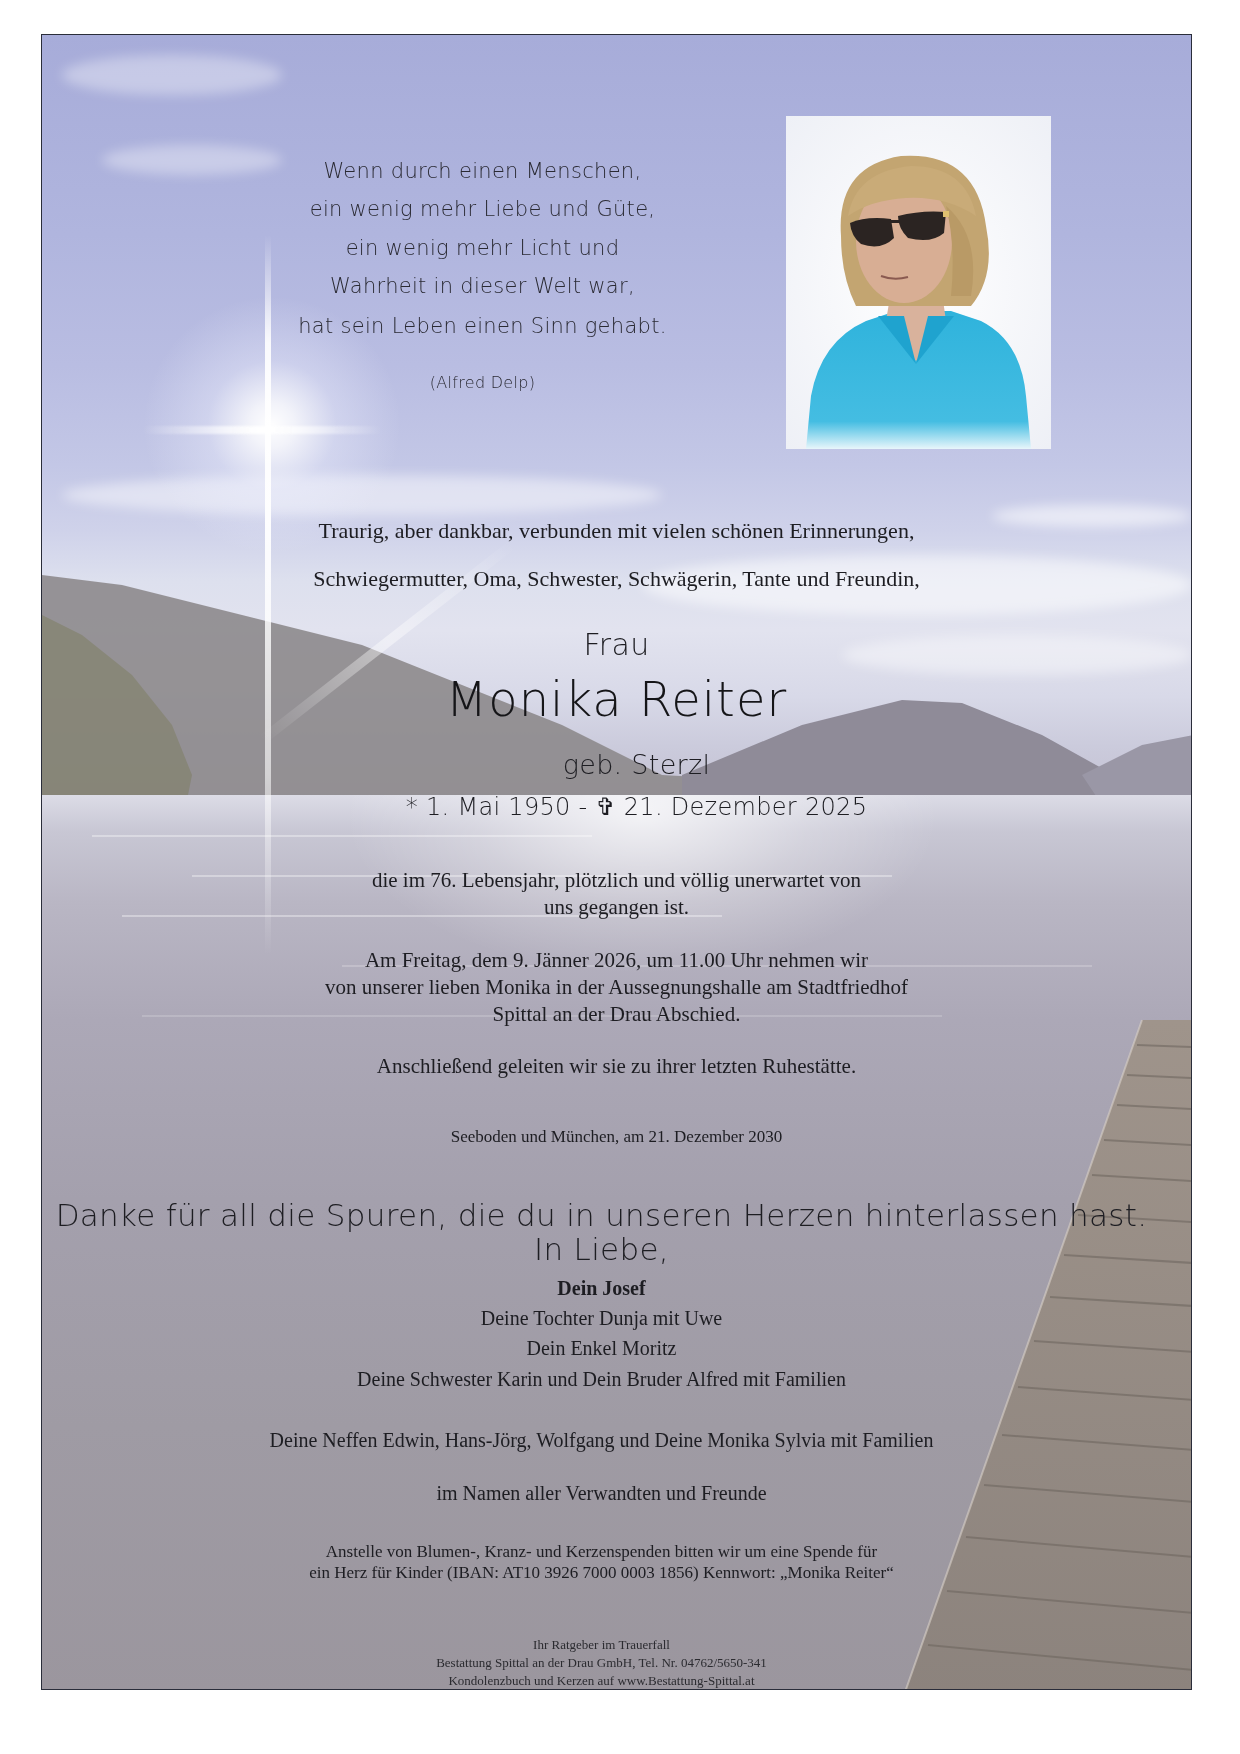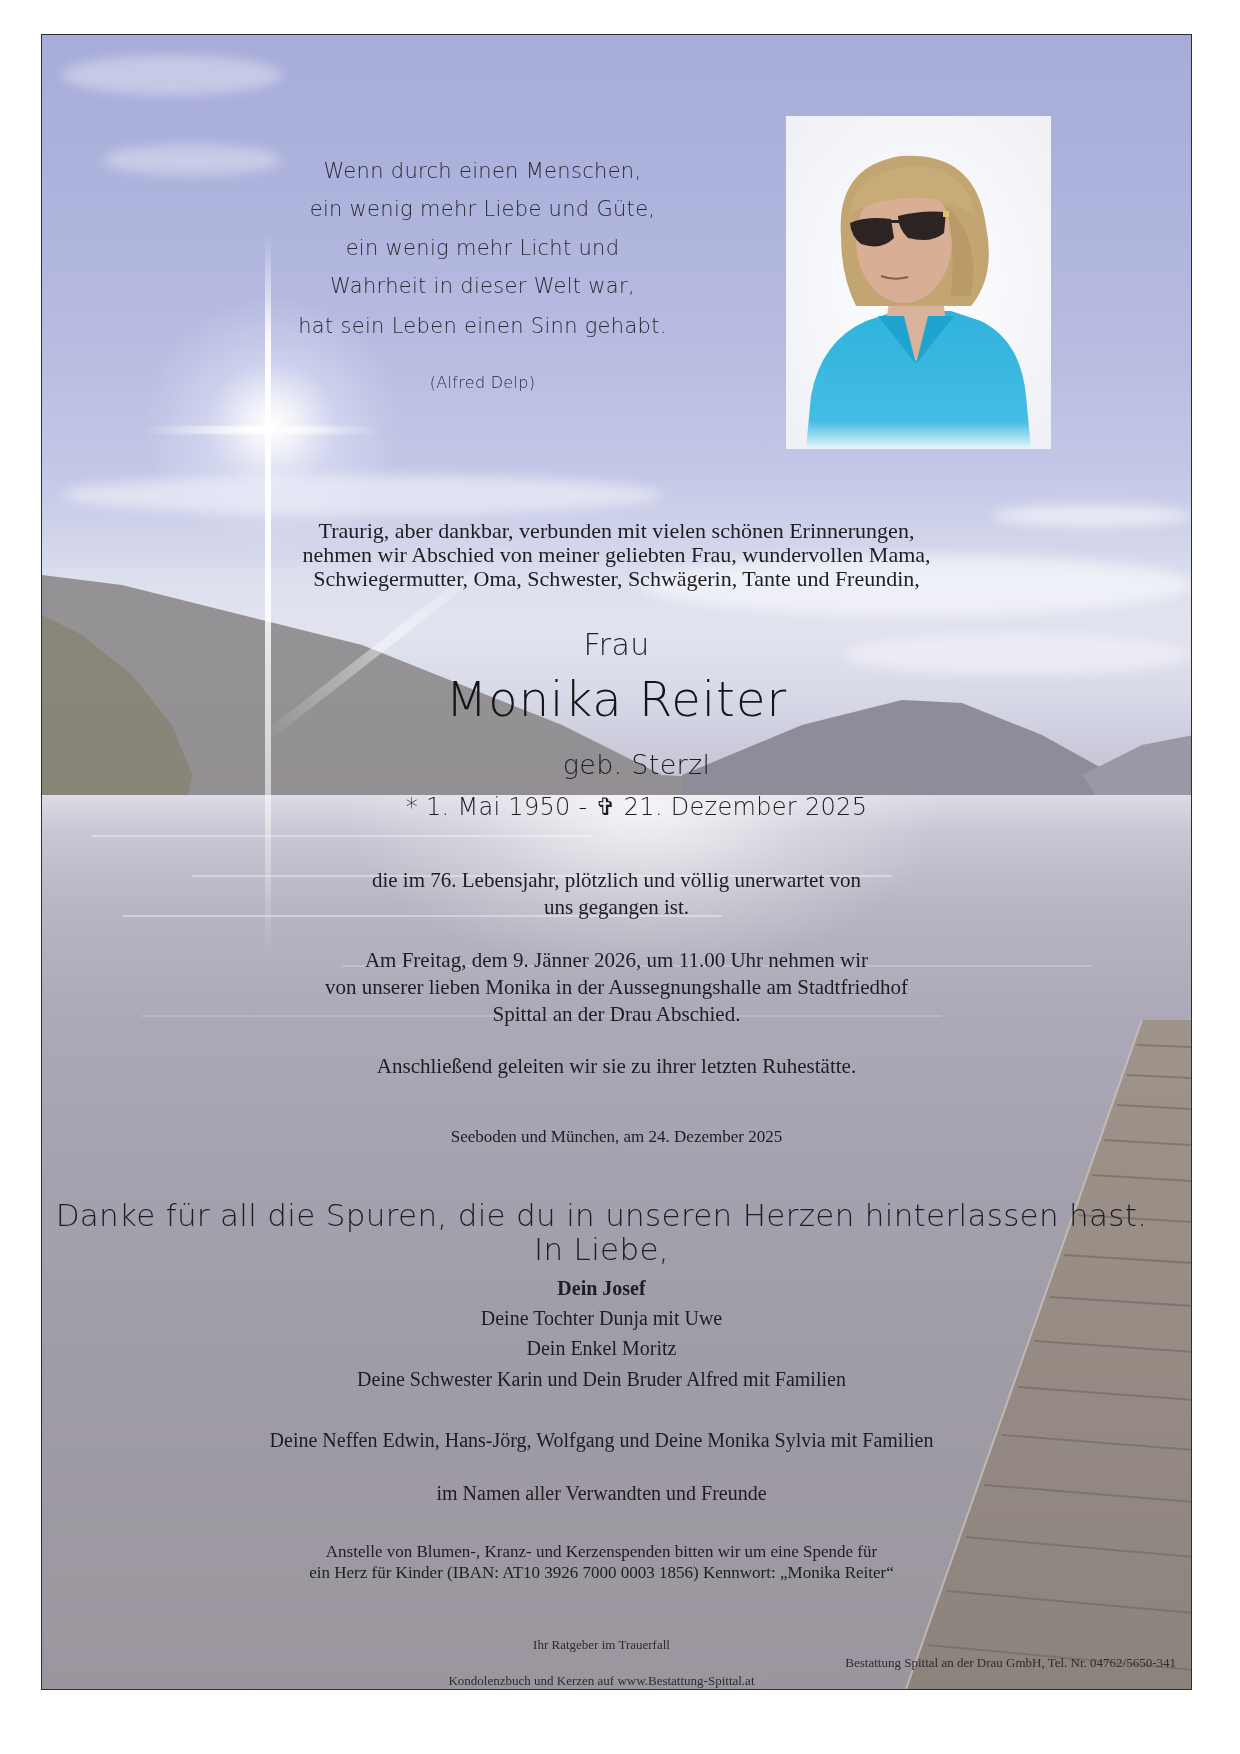--- a/index.html
+++ b/index.html
@@ -173,47 +173,46 @@
   </div>
 
   <div class="text calli quote-line" style="top:117px;left:-134px;">Wenn durch einen Menschen,</div>
   <div class="text calli quote-line" style="top:155px;left:-134px;">ein wenig mehr Liebe und Güte,</div>
   <div class="text calli quote-line" style="top:194px;left:-134px;">ein wenig mehr Licht und</div>
   <div class="text calli quote-line" style="top:232px;left:-134px;">Wahrheit in dieser Welt war,</div>
   <div class="text calli quote-line" style="top:272px;left:-134px;">hat sein Leben einen Sinn gehabt.</div>
   <div class="text calli quote-author" style="top:338px;left:-134px;">(Alfred Delp)</div>
 
   <div class="text intro" style="top:484px;">Traurig, aber dankbar, verbunden mit vielen schönen Erinnerungen,</div>
-  <div class="text intro" style="top:508px;">nehmen wir Abschied von meiner geliebten Frau, wundervollen Mama,</div>
   <div class="text intro" style="top:532px;">Schwiegermutter, Oma, Schwester, Schwägerin, Tante und Freundin,</div>
 
   <div class="text calli frau" style="top:592px;">Frau</div>
   <div class="text calli name" style="top:636px;">Monika Reiter</div>
   <div class="text calli born" style="top:714px;left:20px;">geb. Sterzl</div>
   <div class="text calli dates" style="top:758px;left:20px;">* 1. Mai 1950 - ✞ 21. Dezember 2025</div>
 
   <div class="text body-text" style="top:833px;">die im 76. Lebensjahr, plötzlich und völlig unerwartet von</div>
   <div class="text body-text" style="top:860px;">uns gegangen ist.</div>
 
   <div class="text body-text" style="top:913px;">Am Freitag, dem 9. Jänner 2026, um 11.00 Uhr nehmen wir</div>
   <div class="text body-text" style="top:940px;">von unserer lieben Monika in der Aussegnungshalle am Stadtfriedhof</div>
   <div class="text body-text" style="top:967px;">Spittal an der Drau Abschied.</div>
   <div class="text body-text" style="top:1019px;">Anschließend geleiten wir sie zu ihrer letzten Ruhestätte.</div>
 
-  <div class="text small" style="top:1092px;">Seeboden und München, am 24. Dezember 2025</div>
+  <div class="text small" style="top:1092px;">Seeboden und München, am 21. Dezember 2030</div>
 
   <div class="text calli thanks" style="top:1162px;left:-15px;">Danke für all die Spuren, die du in unseren Herzen hinterlassen hast.</div>
   <div class="text calli thanks" style="top:1196px;left:-15px;">In Liebe,</div>
 
   <div class="text family" style="top:1238px;left:-15px;font-weight:bold;">Dein Josef</div>
   <div class="text family" style="top:1268px;left:-15px;">Deine Tochter Dunja mit Uwe</div>
   <div class="text family" style="top:1298px;left:-15px;">Dein Enkel Moritz</div>
   <div class="text family" style="top:1329px;left:-15px;">Deine Schwester Karin und Dein Bruder Alfred mit Familien</div>
   <div class="text family" style="top:1390px;left:-15px;">Deine Neffen Edwin, Hans-Jörg, Wolfgang und Deine Monika Sylvia mit Familien</div>
   <div class="text family" style="top:1443px;left:-15px;">im Namen aller Verwandten und Freunde</div>
 
   <div class="text" style="top:1507px;left:-15px;font-size:17px;">Anstelle von Blumen-, Kranz- und Kerzenspenden bitten wir um eine Spende für</div>
   <div class="text" style="top:1528px;left:-15px;font-size:17px;">ein Herz für Kinder (IBAN: AT10 3926 7000 0003 1856) Kennwort: „Monika Reiter“</div>
 
   <div class="text footer" style="top:1601px;left:-15px;">Ihr Ratgeber im Trauerfall</div>
-  <div class="text footer" style="top:1619px;left:-15px;text-align:right;">Bestattung Spittal an der Drau GmbH, Tel. Nr. 04762/5650-341</div>
+  <div class="text footer" style="top:1619px;left:-15px;">Bestattung Spittal an der Drau GmbH, Tel. Nr. 04762/5650-341</div>
   <div class="text footer" style="top:1637px;left:-15px;">Kondolenzbuch und Kerzen auf www.Bestattung-Spittal.at</div>
 </div>
 
 </body></html>

